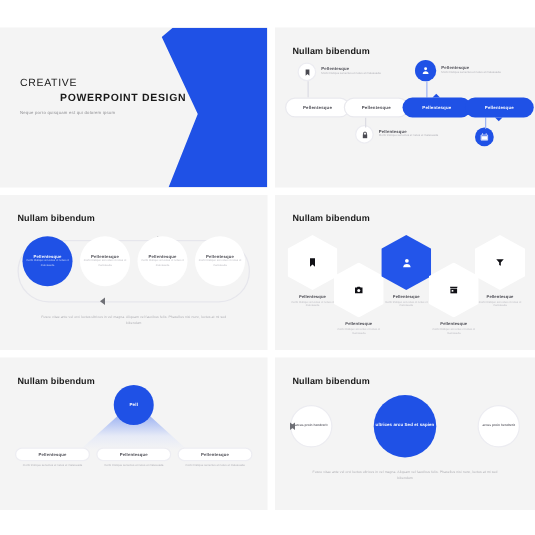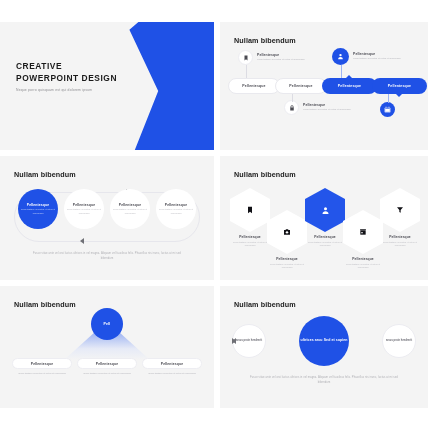--- a/index.html
+++ b/index.html
@@ -24,22 +24,22 @@
 
   .p-hero   { width: 214px; height: 128px; }
   .p-tr     { width: 208px; height: 128px; margin-left: 6px; }
   .p-ml     { width: 214px; height: 124px; }
   .p-mr     { width: 208px; height: 124px; margin-left: 6px; }
   .p-bl     { width: 214px; height: 122px; }
   .p-br     { width: 208px; height: 122px; margin-left: 6px; }
 
   
   .hero-txt { position: absolute; left: 16px; top: 38px; }
-  .hero-t1 { font-size: 8.4px; font-weight: 700; letter-spacing: .55px; color: #1a1a1a; line-height: 1.45; }
-  .hero-t2 { font-size: 8.4px; font-weight: 700; letter-spacing: .55px; color: #1a1a1a; line-height: 1.45; }
+  .hero-t1 { font-size: 8.4px; font-weight: 400; letter-spacing: .55px; color: #1a1a1a; line-height: 1.45; }
+  .hero-t2 { font-size: 8.4px; font-weight: 700; letter-spacing: .55px; color: #1a1a1a; line-height: 1.45; margin-left: 32px; }
   .hero-sub { font-size: 3.4px; color: #8e8e92; letter-spacing: .18px; margin-top: 4px; line-height: 1.5; }
   .hero-chev {
     position: absolute; right: 0; top: 0; width: 90px; height: 128px;
     background: #1f51e6;
     clip-path: polygon(16% 0%, 100% 0%, 100% 100%, 12% 100%, 38% 54%, 6% 6%);
   }
 
   
   .ph { position: absolute; left: 14px; top: 14px;
         font-size: 7.2px; font-weight: 700; letter-spacing: .1px; color: #1a1a1a; }

